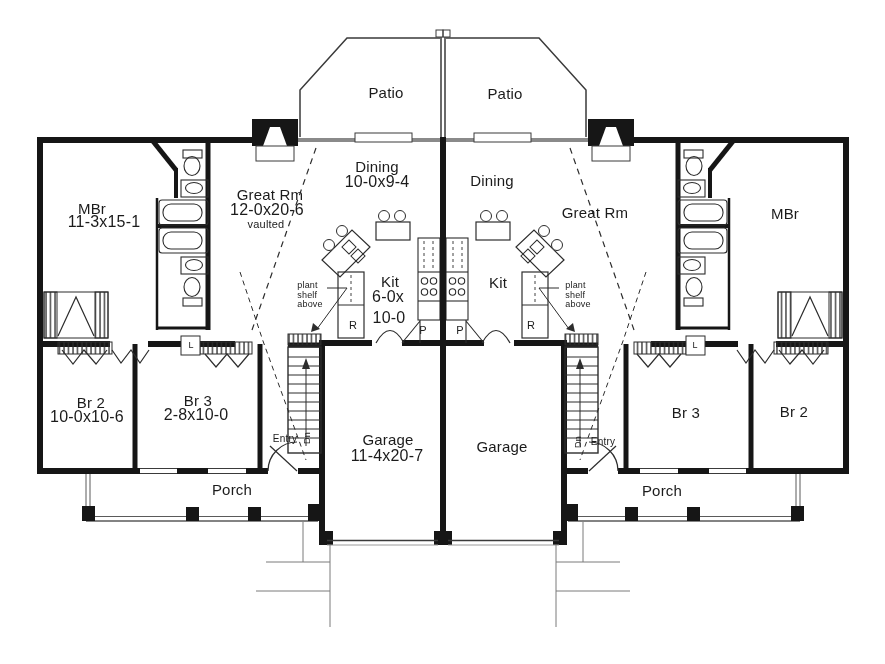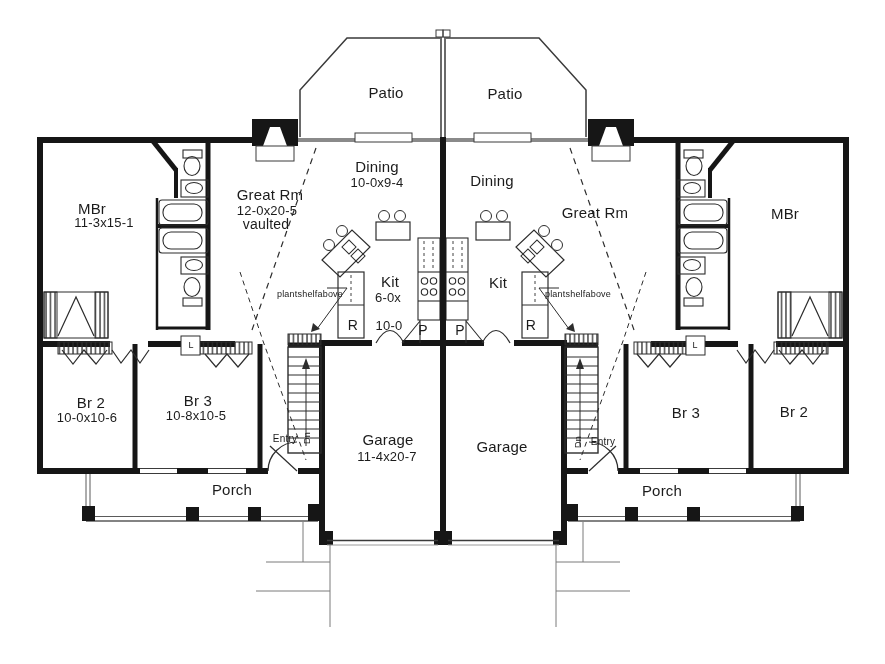--- a/index.html
+++ b/index.html
@@ -3,25 +3,25 @@
 <meta charset="utf-8">
 <style>
   html,body{margin:0;padding:0;background:#fff;}
   #plan{position:relative;width:885px;height:664px;background:#ffffff;overflow:hidden;
         font-family:"Liberation Sans",sans-serif;}
   #plan svg{position:absolute;left:0;top:0;}
   .lbl{position:absolute;transform:translate(-50%,-50%);color:#1b1b1b;white-space:nowrap;
        text-align:center;letter-spacing:0.2px;}
   .s15{font-size:15px;}
   .s13{font-size:10px;}
-  .s12{font-size:13px;}
-  .s10{font-size:14px;}
+  .s12{font-size:16px;}
+  .s10{font-size:11px;}
   .s9{font-size:9px;line-height:9.5px;}
   .rot{transform:translate(-50%,-50%) rotate(-90deg);font-size:9px;}
-  .stack{display:flex;flex-direction:row;align-items:flex-start;}
+  .stack{display:flex;flex-direction:column;align-items:flex-start;}
 </style>
 </head>
 <body>
 
 <div id="plan">
 
 <svg width="885" height="664" viewBox="0 0 885 664">
   <defs>
     <pattern id="hatch" width="4.5" height="8" patternUnits="userSpaceOnUse">
       <line x1="1" y1="0" x2="1" y2="8" stroke="#2d2d2d" stroke-width="1.3"></line>
@@ -206,31 +206,31 @@
 </svg>
 
 <div class="lbl s15" style="left:386px;top:92px">Patio</div>
 <div class="lbl s15" style="left:505px;top:93px">Patio</div>
 
 <div class="lbl s15" style="left:377px;top:166px">Dining</div>
 <div class="lbl s12" style="left:377px;top:182px">10-0x9-4</div>
 <div class="lbl s15" style="left:492px;top:180px">Dining</div>
 
 <div class="lbl s15" style="left:270px;top:194px">Great Rm</div>
-<div class="lbl s12" style="left:267px;top:210px">12-0x20-5</div>
+<div class="lbl s12" style="left:267px;top:210px">12-0x20-6</div>
 <div class="lbl s10" style="left:266px;top:224px">vaulted</div>
 <div class="lbl s15" style="left:595px;top:212px">Great Rm</div>
 
 <div class="lbl s15" style="left:92px;top:208px">MBr</div>
 <div class="lbl s12" style="left:104px;top:222px">11-3x15-1</div>
 <div class="lbl s15" style="left:785px;top:213px">MBr</div>
 
 <div class="lbl s15" style="left:390px;top:281px">Kit</div>
 <div class="lbl s12" style="left:388px;top:297px">6-0x</div>
-<div class="lbl s12" style="left:389px;top:325px">10-0</div>
+<div class="lbl s12" style="left:389px;top:318px">10-0</div>
 <div class="lbl s15" style="left:498px;top:282px">Kit</div>
 
 <div class="lbl s9 stack" style="left:310px;top:295px">
   <div>plant</div>
   <div>shelf</div>
   <div>above</div>
 </div>
 <div class="lbl s9 stack" style="left:578px;top:295px">
   <div>plant</div>
   <div>shelf</div>
@@ -240,21 +240,21 @@
 <div class="lbl s10" style="left:353px;top:325px">R</div>
 <div class="lbl s10" style="left:531px;top:325px">R</div>
 <div class="lbl s10" style="left:423px;top:330px">P</div>
 <div class="lbl s10" style="left:460px;top:330px">P</div>
 <div class="lbl s9" style="left:191px;top:346px">L</div>
 <div class="lbl s9" style="left:695px;top:346px">L</div>
 
 <div class="lbl s15" style="left:91px;top:402px">Br 2</div>
 <div class="lbl s12" style="left:87px;top:417px">10-0x10-6</div>
 <div class="lbl s15" style="left:198px;top:400px">Br 3</div>
-<div class="lbl s12" style="left:196px;top:415px">10-8x10-5</div>
+<div class="lbl s12" style="left:196px;top:415px">2-8x10-0</div>
 <div class="lbl s15" style="left:686px;top:412px">Br 3</div>
 <div class="lbl s15" style="left:794px;top:411px">Br 2</div>
 
 <div class="lbl s13" style="left:285px;top:438px">Entry</div>
 <div class="lbl s13" style="left:603px;top:441px">Entry</div>
 <div class="lbl rot" style="left:307px;top:438px">Dn</div>
 <div class="lbl rot" style="left:578px;top:442px">Dn</div>
 
 <div class="lbl s15" style="left:388px;top:439px">Garage</div>
 <div class="lbl s12" style="left:387px;top:456px">11-4x20-7</div>

